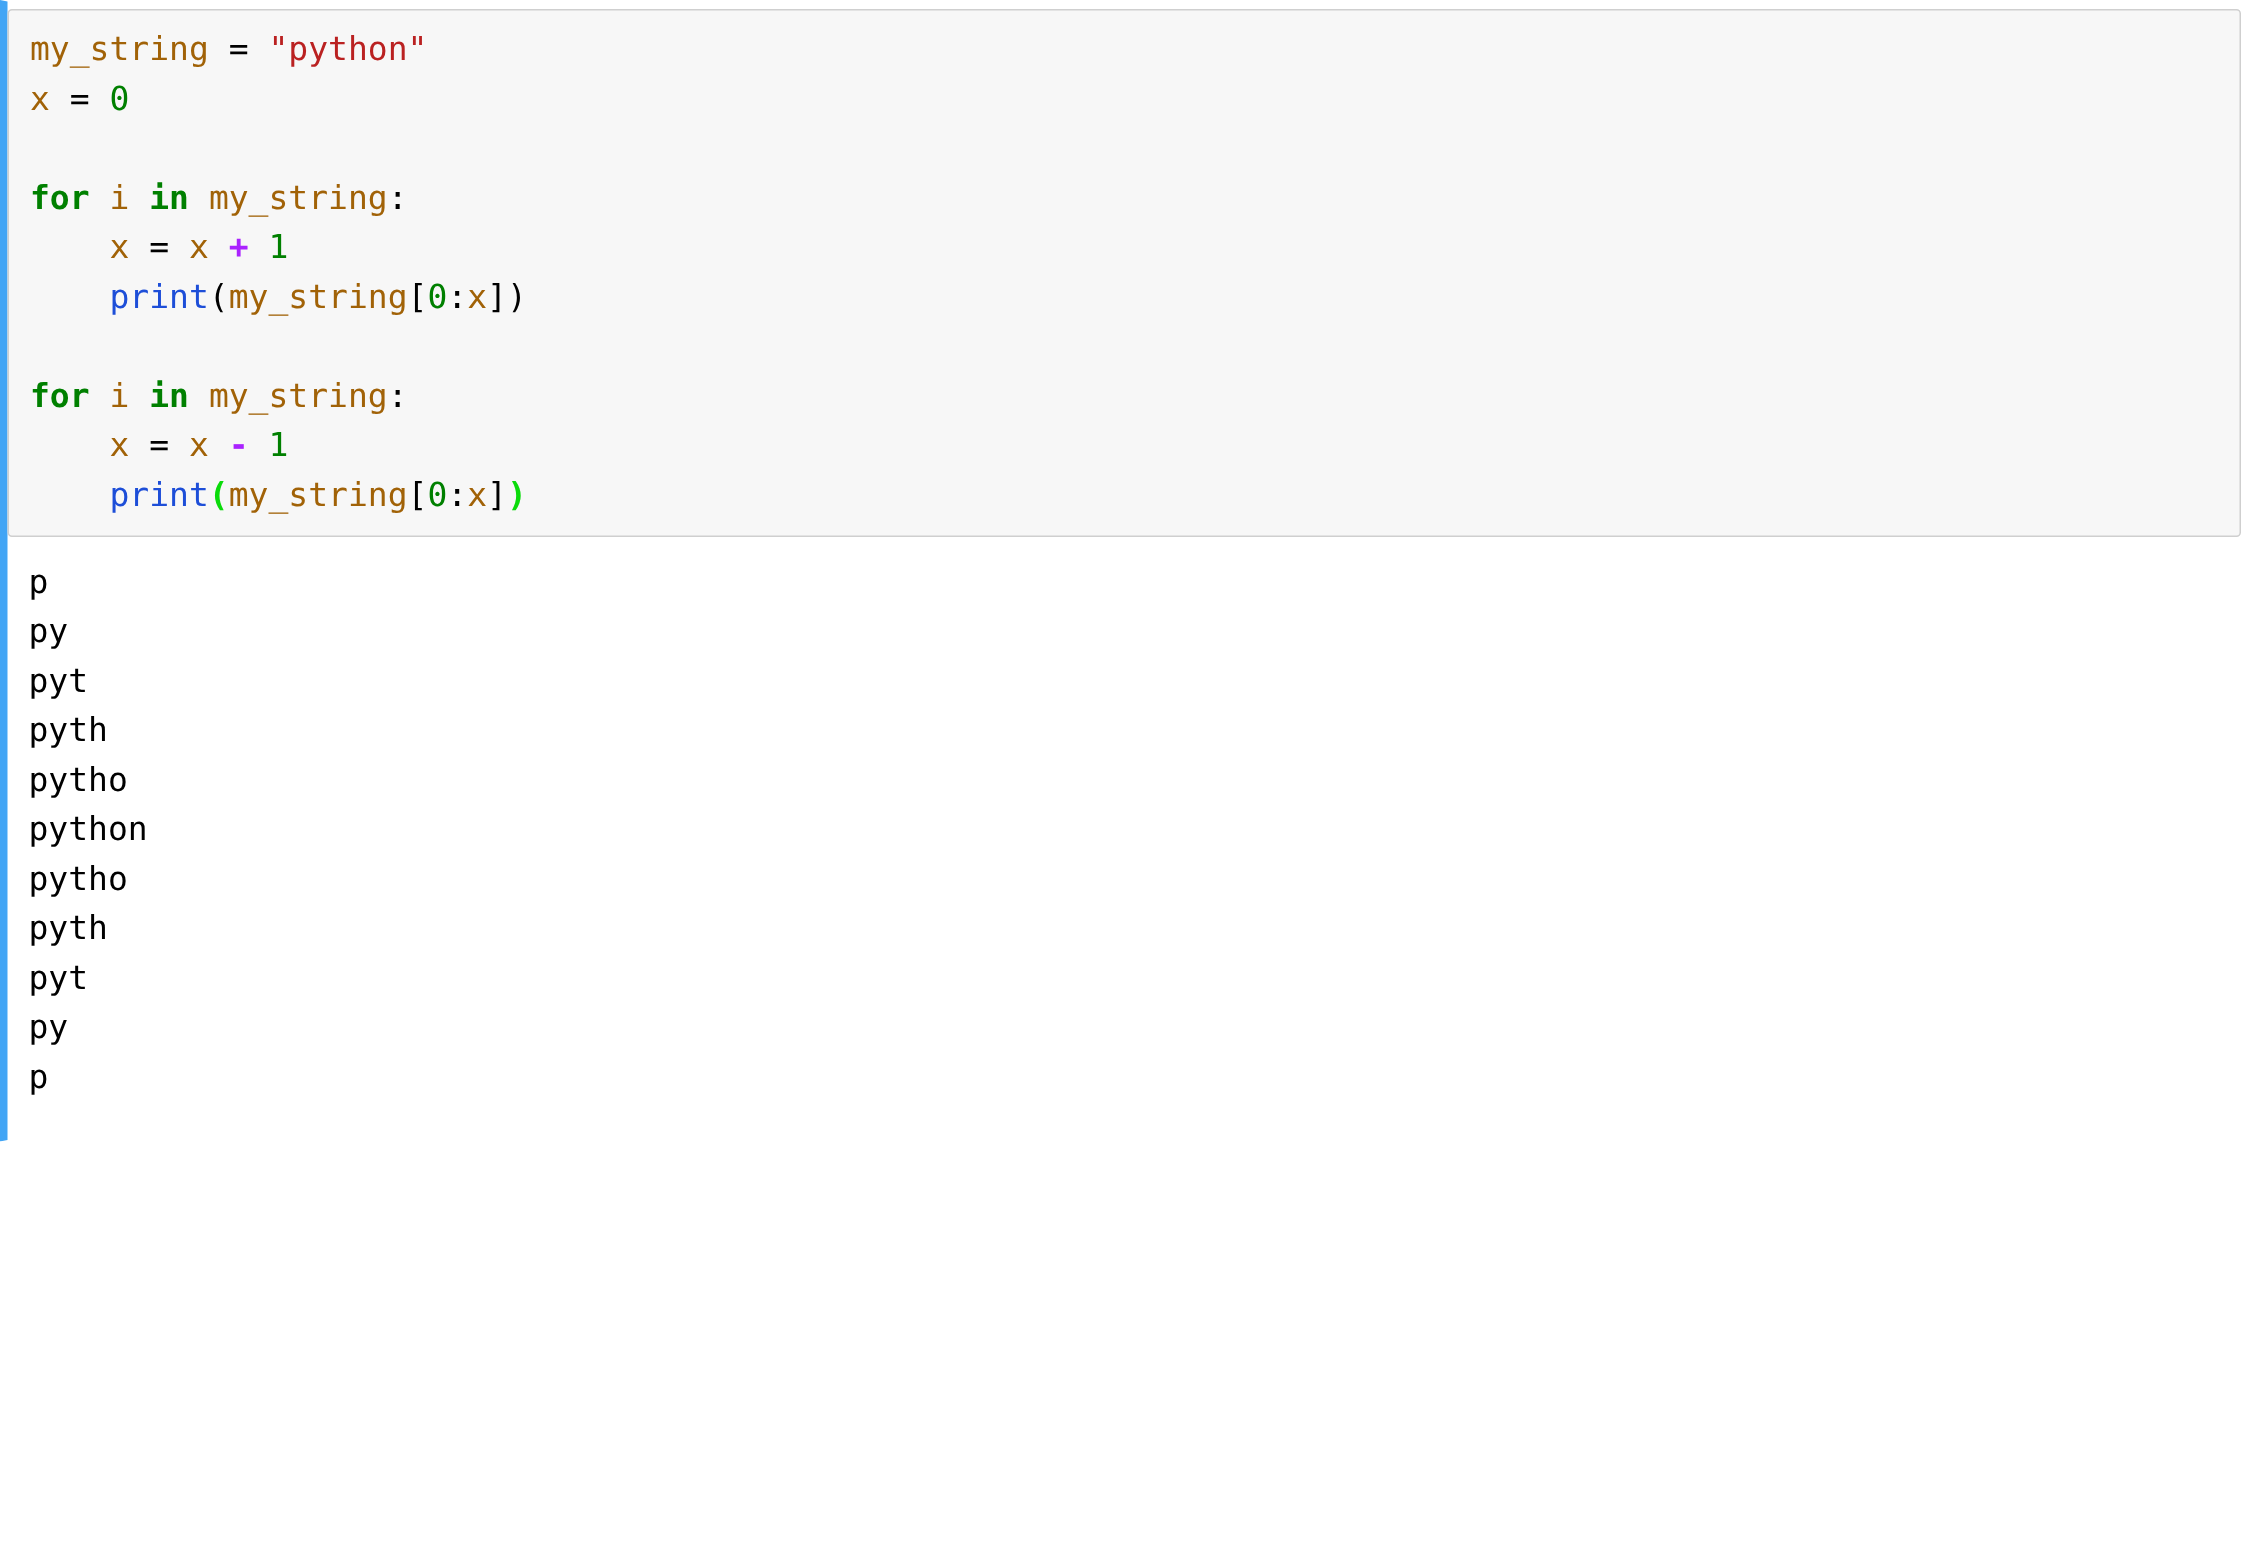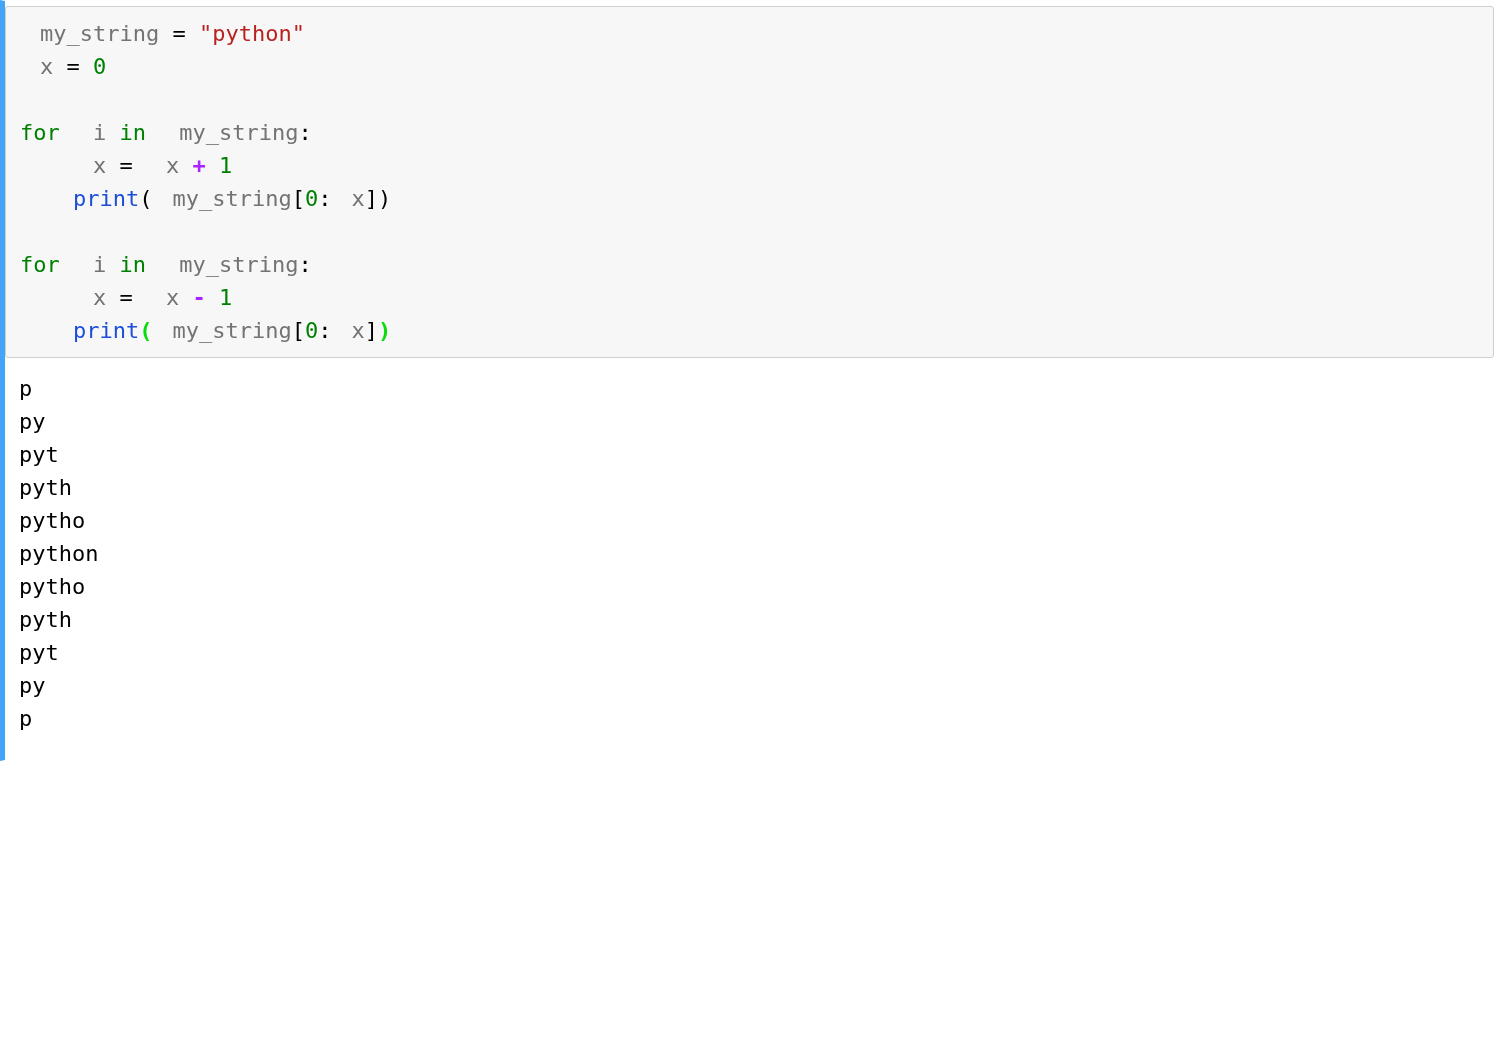--- a/index.html
+++ b/index.html
@@ -46,27 +46,27 @@
       overflow-x: auto;
     }
     .output-area {
       padding: 14px 14px 20px 14px;
       font-family: monospace;
       font-size: 22px;
       line-height: 1.5;
       white-space: pre;
       color: #000000;
     }
-    .tok-var { color: #737373; margin-left: 20px; }
+    .tok-var { color: #a16207; }
     .tok-op { color: #000000; }
     .tok-plus { color: #AA22FF; font-weight: bold; }
     .tok-minus { color: #AA22FF; font-weight: bold; }
     .tok-str { color: #BA2121; }
     .tok-num { color: #008000; }
-    .tok-kw { color: #008000; font-weight: normal; }
+    .tok-kw { color: #008000; font-weight: bold; }
     .tok-builtin { color: #1d4ed8; }
     .tok-punc { color: #000000; }
     .tok-cursor-paren-l { color: #0bdb0b; font-weight: bold; }
     .tok-cursor-paren-r { color: #0bdb0b; font-weight: bold; }
     .code-line { display: block; }
   </style>
 </head>
 <body>
 
 <div class="cell">

